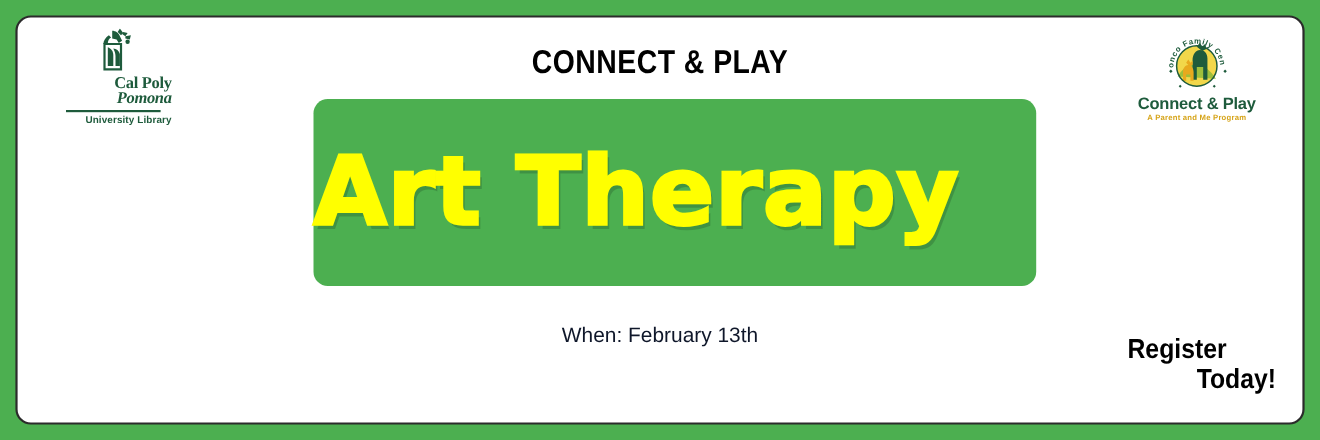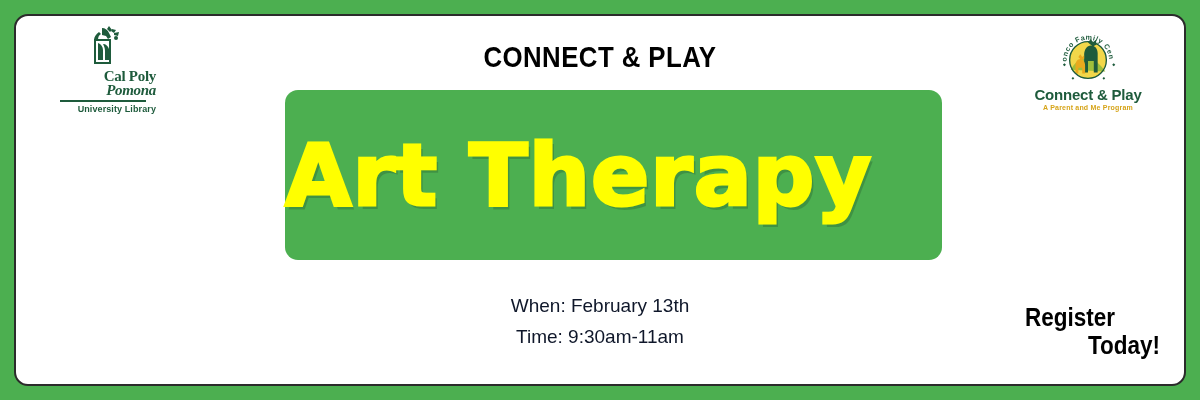--- a/index.html
+++ b/index.html
@@ -227,21 +227,20 @@
       <div id="cap-title">Connect &amp; Play</div>
       <div id="cap-tag">A Parent and Me Program</div>
     </div>
 
     <div id="title-banner">
       <div id="title-text">Art Therapy</div>
     </div>
 
     <div id="details">
       <span class="detail-line">When: February 13th</span>
-      <span class="detail-line">Time: 9:30am-11am</span>
     </div>
 
     <div id="register-cta">
       <span id="register-line1">Register</span>
       <span id="register-line2">Today!</span>
     </div>
 
   </div>
 </div>
 

